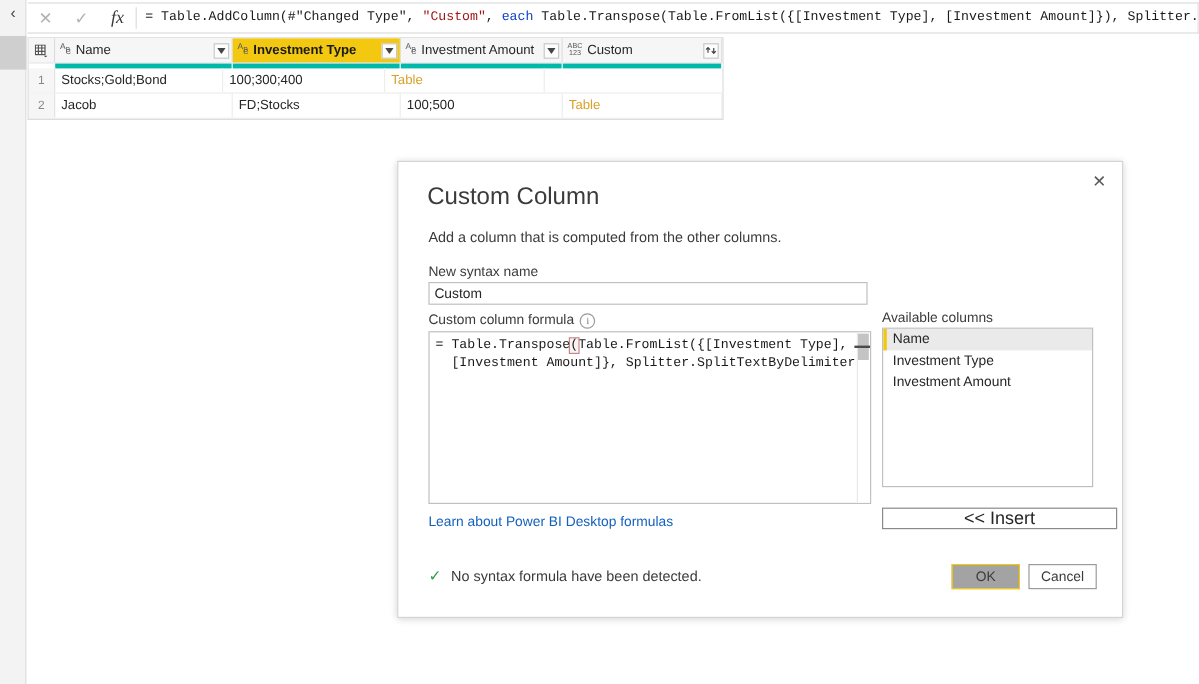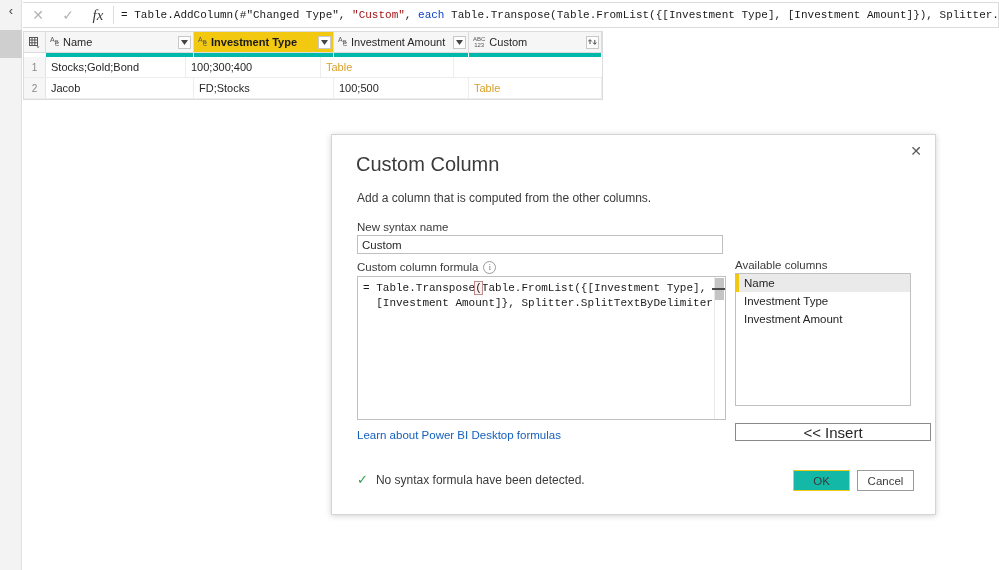--- a/index.html
+++ b/index.html
@@ -372,21 +372,21 @@
     align-items: center;
     gap: 8px;
     font-size: 12px;
     color: #3b3b3b;
   }
   #check-icon { color: #2f9e44; font-size: 13px; }
   #dlg-ok {
     position: absolute;
     left: 461px; top: 335px;
     width: 57px; height: 21px;
-    background: #14b8a6;
+    background: #a3a3a3;
     border: 1px solid #f2c811;
     font-size: 11.5px;
     color: #3b3b3b;
     cursor: pointer;
     display: flex;
     align-items: center;
     justify-content: center;
     box-sizing: border-box;
   }
   #dlg-cancel {

